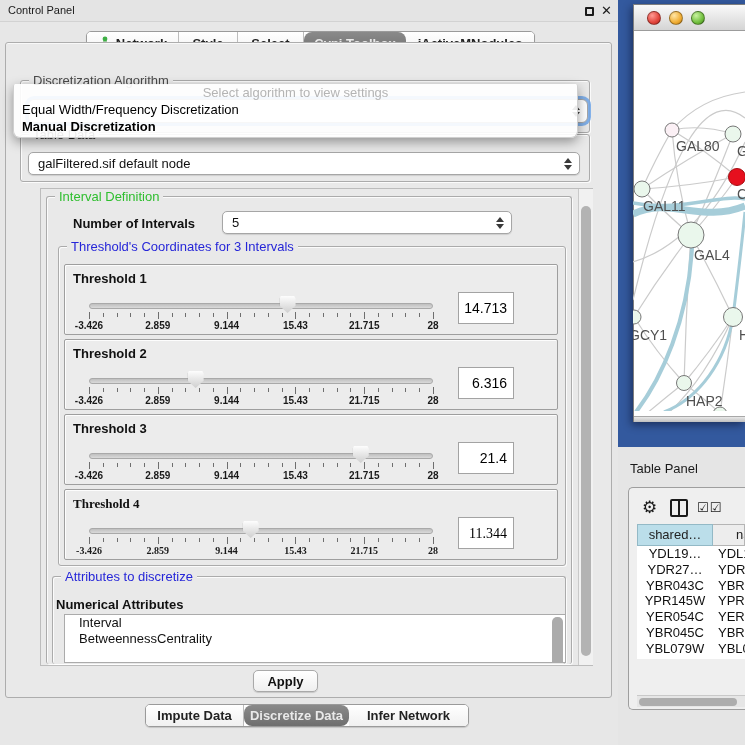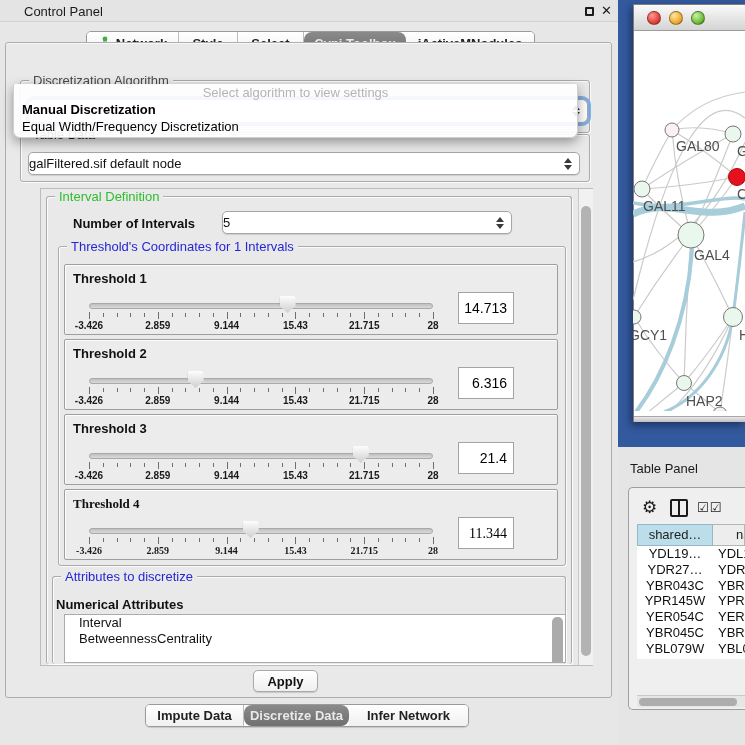--- a/index.html
+++ b/index.html
@@ -3,21 +3,21 @@
 <meta charset="utf-8">
 <style>
   * { margin:0; padding:0; box-sizing:border-box; }
   html,body { width:745px; height:745px; overflow:hidden; }
   body { font-family:"Liberation Sans","DejaVu Sans",sans-serif; background:#E7E7E7; }
   .screen { position:relative; width:745px; height:745px; background:#E7E7E7; }
   .abs { position:absolute; }
 
   
   .titlebar { left:0; top:0; width:618px; height:22px; background:#E4E4E4; border-bottom:1px solid #D2D2D2; }
-  .titlebar-text { left:24px; top:4px; font-size:13px; color:#1A1A1A; }
+  .titlebar-text { left:8px; top:4px; font-size:11px; color:#1A1A1A; }
   .float-icon { left:585px; top:7px; width:9px; height:9px; border:2px solid #1A1A1A; border-radius:1px; }
   .close-icon { left:601px; top:3px; font-size:13px; font-weight:bold; color:#1A1A1A; }
 
   
   .seg-group { display:flex; border:1px solid #9A9A9A; border-radius:5px; overflow:hidden; background:#FFF; height:24px;
                box-shadow:0 1px 1px rgba(0,0,0,0.15); }
   .seg { display:flex; align-items:center; justify-content:center; gap:4px; font-size:13px; font-weight:bold; color:#222;
          background:linear-gradient(#FFFFFF,#F0F0F0); border-right:1px solid #BDBDBD; cursor:default; }
   .seg:last-child { border-right:none; }
   .seg.selected { background:linear-gradient(#8A8A8A,#6F6F6F); color:#E9E9E9; border-right:none;border-radius:8px; }
@@ -28,21 +28,21 @@
   
   .groupbox { border:1px solid #ABABAB; border-radius:3px; box-shadow:inset 1px 1px 0 rgba(255,255,255,.8), 1px 1px 0 rgba(255,255,255,.8); }
   .group-title { position:absolute; top:-8px; left:8px; background:#E9E9E9; padding:0 4px; font-size:13px; line-height:15px; }
   .gt-green { color:#2EBE2E; }
   .gt-blue  { color:#2626D8; }
   .gt-black { color:#4A4A4A; }
 
   
   .combo { background:#FFF; border:1px solid #A6A6A6; border-radius:5px; box-shadow:0 1px 1px rgba(0,0,0,.12);
            display:flex; align-items:center; font-size:13px; color:#111; }
-  .combo-text { flex:1; white-space:nowrap; overflow:hidden; }
+  .combo-text { padding-left:9px; flex:1; white-space:nowrap; overflow:hidden; }
   .stepper { width:14px; display:flex; flex-direction:column; align-items:center; gap:2px; margin-right:4px; }
   .tri-up { width:0; height:0; border-left:4px solid transparent; border-right:4px solid transparent; border-bottom:5px solid #3A3A3A; }
   .tri-dn { width:0; height:0; border-left:4px solid transparent; border-right:4px solid transparent; border-top:5px solid #3A3A3A; }
 
   
   .popup { left:13px; top:84px; width:565px; height:54px; background:rgba(255,255,255,0.91);
            border:1px solid #CFCFCF; border-top:none; border-radius:2px 2px 7px 7px;
            box-shadow:0 4px 12px rgba(0,0,0,0.38); z-index:30; overflow:hidden; }
   .popup-item { font-size:13px; padding:1px 8px; height:17px; line-height:16px; white-space:nowrap; }
   .popup-item.hint { color:#B4B4B4; text-align:center; }
@@ -158,22 +158,22 @@
   <div class="abs combo focus-ring" style="left:28px; top:99px; width:560px; height:24px; border-radius:6px;">
     <span class="combo-text"></span>
     <span class="stepper">
         <span class="tri-up"></span>
         <span class="tri-dn"></span>
       </span>
   </div>
 
   <div class="abs popup" id="popup">
       <div class="popup-item hint">Select algorithm to view settings</div>
+      <div class="popup-item normal">Equal Width/Frequency Discretization</div>
       <div class="popup-item bold">Manual Discretization</div>
-      <div class="popup-item normal">Equal Width/Frequency Discretization</div>
     </div>
 
   <div class="abs groupbox" style="left:20px; top:134px; width:570px; height:48px;">
     <span class="group-title gt-black" style="color:#222;">Table Data</span>
   </div>
   <div class="abs combo" style="left:28px; top:152px; width:552px; height:23px;">
     <span class="combo-text">galFiltered.sif default node</span>
     <span class="stepper">
         <span class="tri-up"></span>
         <span class="tri-dn"></span>
@@ -191,21 +191,21 @@
   <div class="abs" style="left:73px; top:216px; font-size:13px; font-weight:bold; color:#111;">Number of Intervals</div>
   <div class="abs combo" style="left:222px; top:211px; width:290px; height:23px;">
     <span class="combo-text">5</span>
     <span class="stepper">
         <span class="tri-up"></span>
         <span class="tri-dn"></span>
       </span>
   </div>
 
   <div class="abs groupbox" style="left:58px; top:246px; width:508px; height:320px;">
-    <span class="group-title gt-blue">Threshold's Coordinates for 1 Intervals</span>
+    <span class="group-title gt-blue">Threshold's Coordinates for 3 Intervals</span>
   </div>
 
   <div class="abs threshold-box" style="top:264px;">
     <span class="th-label">Threshold 1</span>
     <div class="track"></div>
     <div class="thumb" style="left: 214.556px;"></div>
     <div class="ticks">
         <span class="tick major" style="left: 0px;"></span>
         <span class="tick minor" style="left: 13.76px;"></span>
         <span class="tick minor" style="left: 27.52px;"></span>

